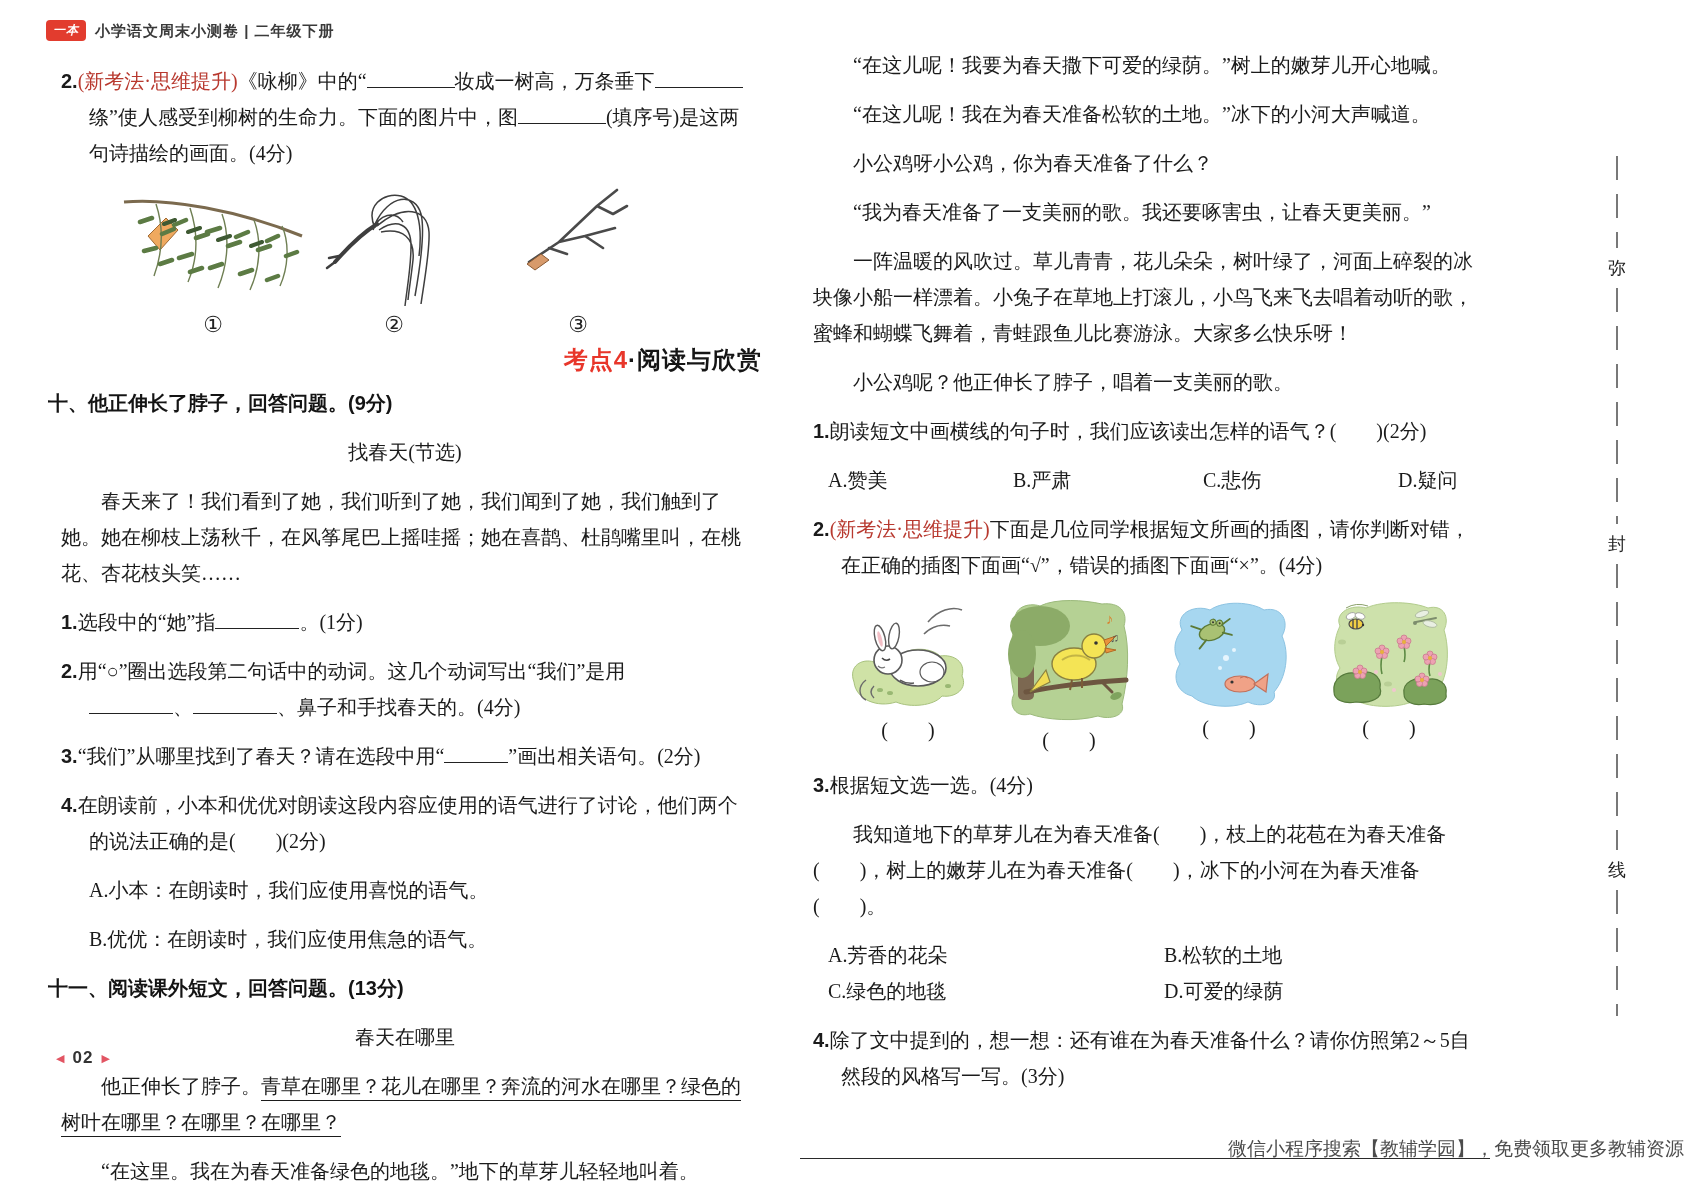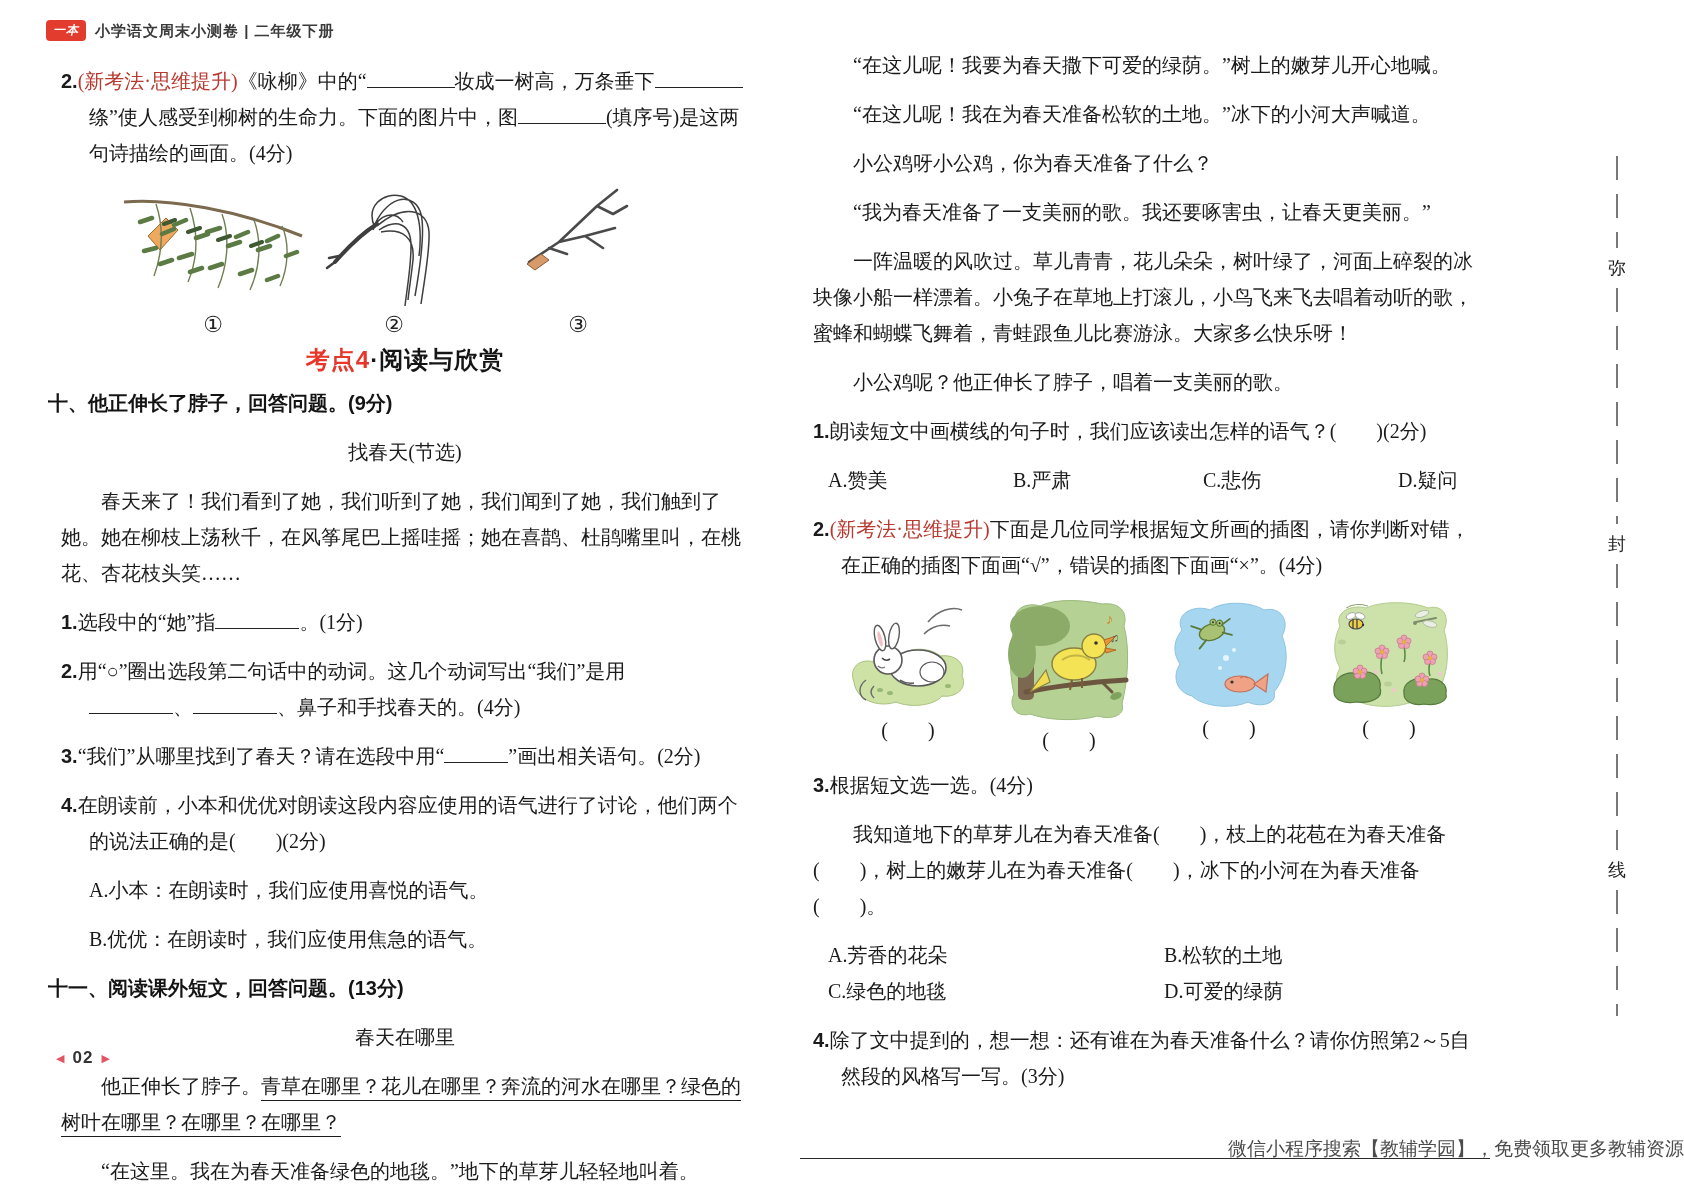--- a/index.html
+++ b/index.html
@@ -21,21 +21,21 @@
   .hang{padding-left:28px;text-indent:-28px;}
   .qnum{font-family:"Liberation Sans",sans-serif;font-weight:bold;}
   .red{color:#b8392f;}
   .blank{display:inline-block;border-bottom:1.6px solid #222;height:15px;vertical-align:baseline;}
   .w88{width:88px}.w84{width:84px}.w64{width:64px}
   .indent{text-indent:2em;}
   .opt{padding-left:28px;}
   .uline{text-decoration:underline;text-underline-offset:7px;text-decoration-thickness:1.3px;}
   .ptitle{text-align:center;}
   .sechead{font-family:"Liberation Sans",sans-serif;font-weight:bold;font-size:20px;margin:2px 0 0;color:#141414;}
-  .kaodian{text-align:center;font-family:"Liberation Sans",sans-serif;font-size:24px;font-weight:bold;
+  .kaodian{text-align:right;font-family:"Liberation Sans",sans-serif;font-size:24px;font-weight:bold;
     margin:2px 0 4px;color:#151515;letter-spacing:1px;}
   .kaodian .kdred{color:#e8362a;}
 
   .willow-row{display:flex;align-items:stretch;margin:6px 0 2px;height:152px;}
   .wf{display:flex;flex-direction:column;justify-content:space-between;align-items:center;}
   .wf1{margin-left:70px;width:190px;}
   .wf2{margin-left:6px;width:160px;}
   .wf3{margin-left:44px;width:120px;}
   .wf figcaption{font-size:22px;color:#222;line-height:1;}
 

